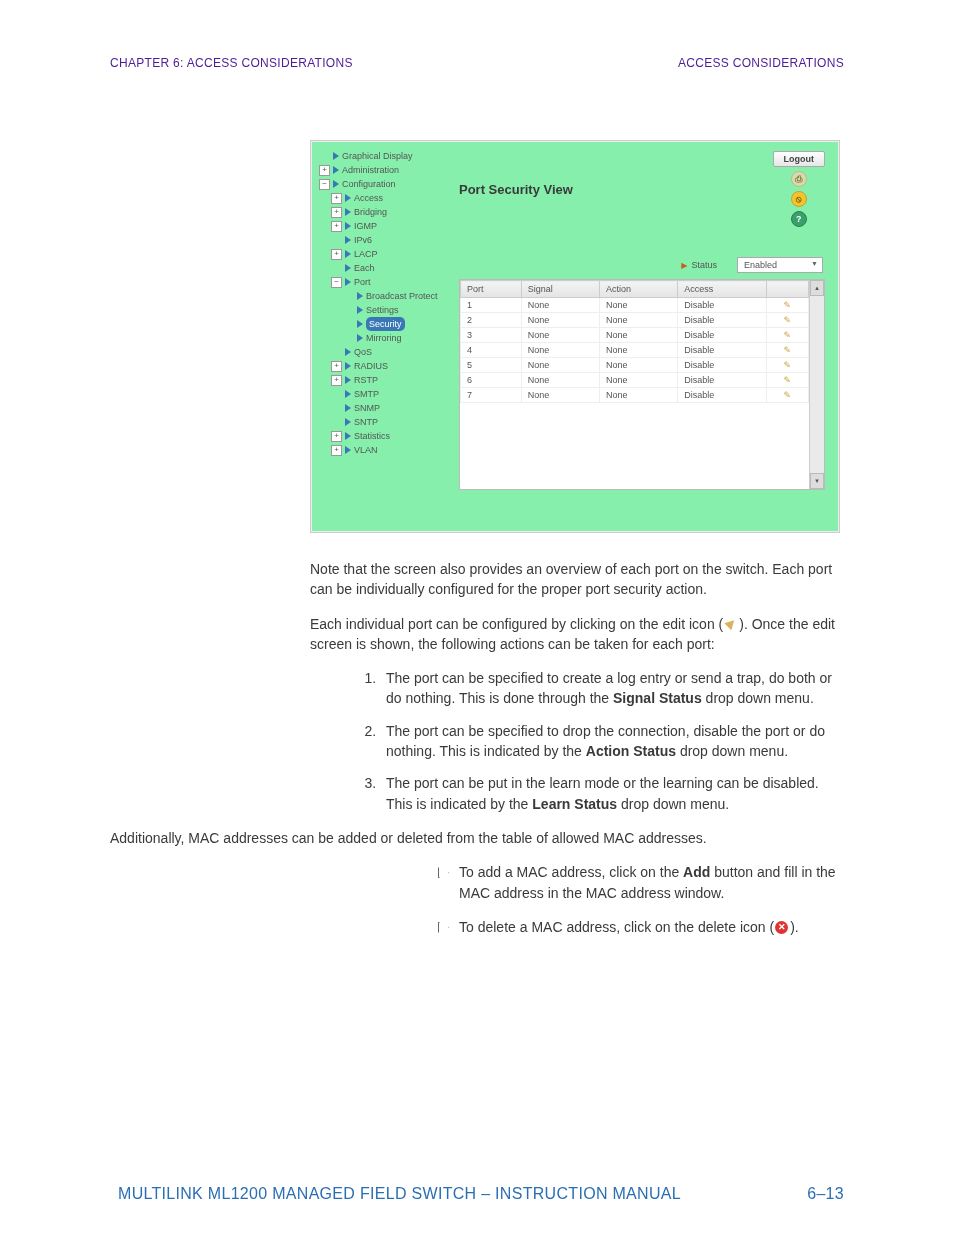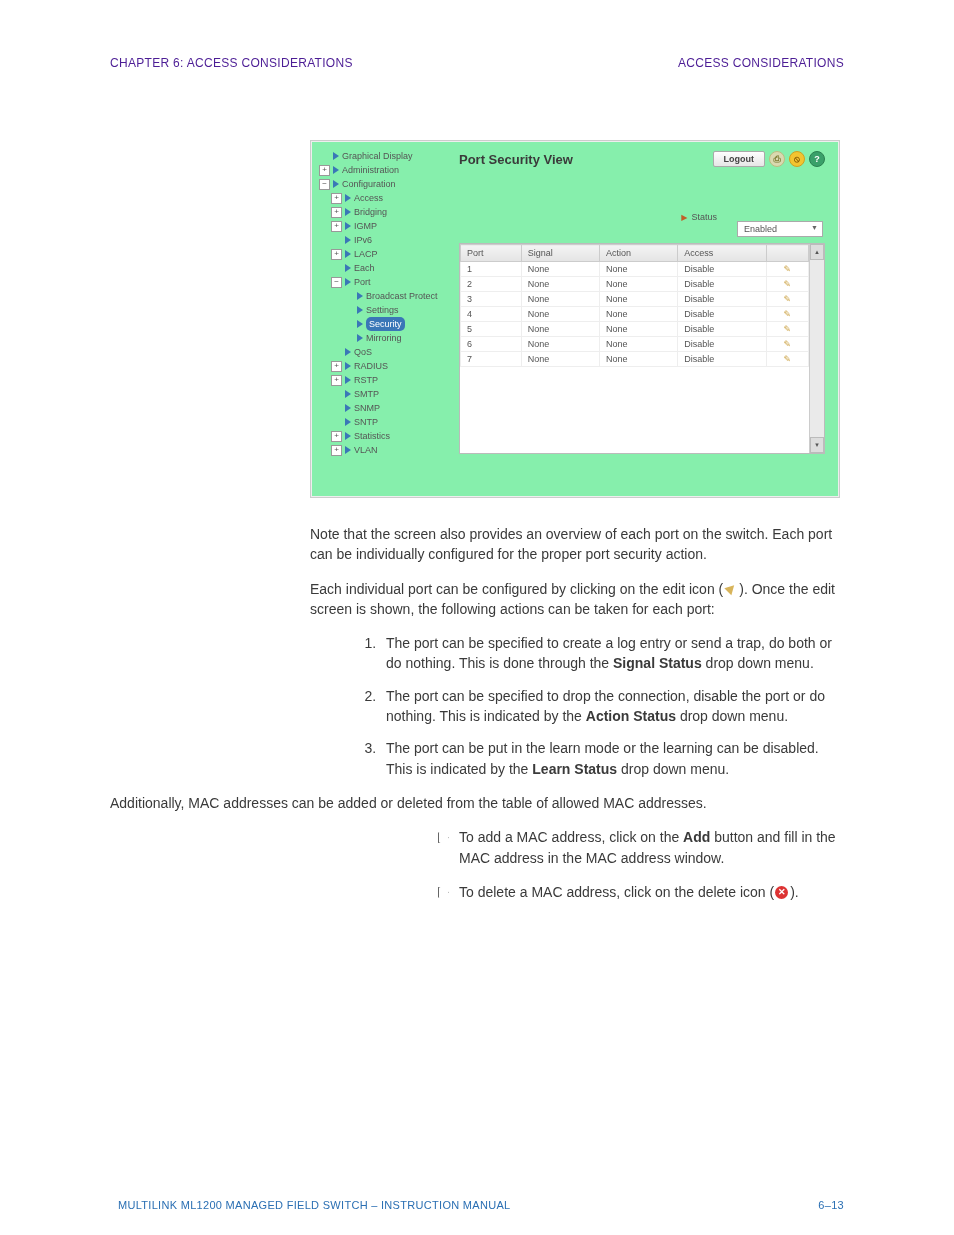--- a/index.html
+++ b/index.html
@@ -94,21 +94,21 @@
   }
   .panel-title {
     font-size: 13px;
     font-weight: bold;
     color: #3a3a3a;
     margin-bottom: 10px;
     display: flex;
     justify-content: space-between;
     align-items: center;
   }
-  .tbtns { display:flex; gap:4px; align-items:center; }
+  .tbtns { display:flex; gap:4px; align-items:center;flex-direction:column; }
   .logoutbtn {
     border: 1px solid #aaa;
     background: linear-gradient(#fefefe,#e6e6e6);
     font-size: 9px;
     padding: 2px 10px;
     border-radius: 2px;
     color:#444;
   }
   .circ {
     width: 14px; height: 14px; border-radius: 50%;
@@ -120,21 +120,21 @@
   .c-help  { background:#3aa06a; color:#fff;    border:1px solid #2a8050;}
   .statusrow {
     display:flex; justify-content:flex-end; align-items:center;
     gap: 20px; margin: 30px 2px 6px 0;
   }
   .statuslbl { color:#555; display:flex; align-items:center; gap:4px;}
   .tri { color:#c06028; font-size:8px; }
   .dropdown {
     border:1px solid #aaa; background:#fff;
     padding: 2px 18px 2px 6px; position:relative;
-    font-size:9px; color:#555; width:60px;margin-top:24px;
+    font-size:9px; color:#555; width:60px;
   }
   .dropdown::after {
     content:"▼"; position:absolute; right:4px; top:2px;
     font-size:7px; color:#666;
   }
   .grid {
     border:1px solid #bbb; background:#fff;
     margin-top:2px;
   }
   .grid table { width:100%; border-collapse:collapse; font-size:9px; color:#555;}
@@ -190,23 +190,23 @@
   .sub-actions { margin-left: 128px; }
   .sub-actions .row { display:flex; gap:10px; margin-bottom:14px; }
   .sub-actions .trihollow {
     width: 9px; height: 9px; flex-shrink:0; margin-top:5px;
     border:1px solid #666;
     clip-path: polygon(0 0, 100% 50%, 0 100%);
     background:#fff;
   }
 
   .footer {
-    position:absolute; bottom:24px; left:110px; right:110px;
+    position:absolute; bottom:32px; left:110px; right:110px;
     display:flex; justify-content:space-between;
-    font-size:11px; color:#2a6fb3; letter-spacing:0.3px;padding-left:8px;
+    font-size:16px; color:#2a6fb3; letter-spacing:0.3px;padding-left:8px;
   }
 </style>
 </head>
 <body>
 
 <div class="page">
 
   <div class="header">
     <span>CHAPTER 6: ACCESS CONSIDERATIONS</span>
     <span>ACCESS CONSIDERATIONS</span>

